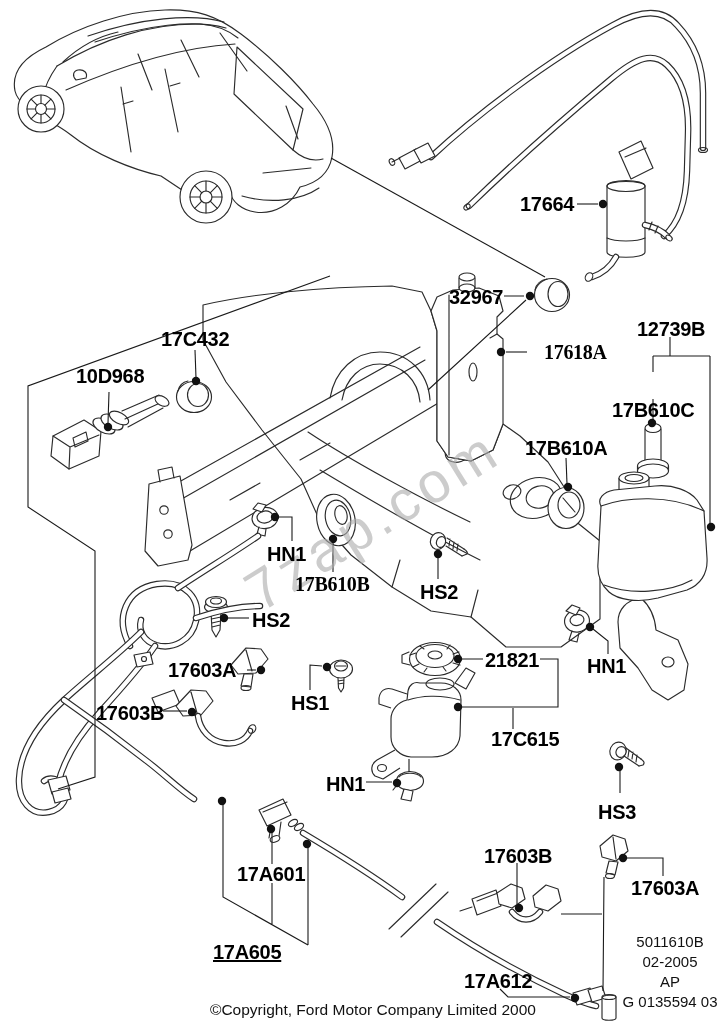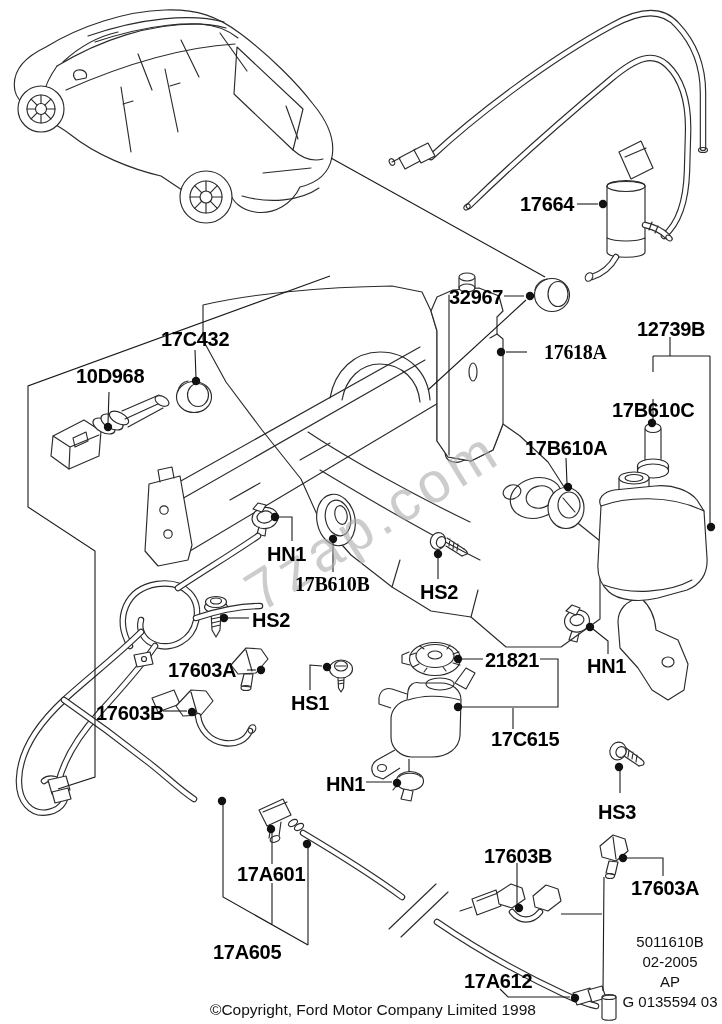--- a/index.html
+++ b/index.html
@@ -374,27 +374,27 @@
 <div class="callout" style="left:252px;top:610px;">HS2</div>
 <div class="callout" style="left:168px;top:660px;">17603A</div>
 <div class="callout" style="left:96px;top:703px;">17603B</div>
 <div class="callout" style="left:291px;top:693px;">HS1</div>
 <div class="callout" style="left:485px;top:650px;">21821</div>
 <div class="callout" style="left:491px;top:729px;">17C615</div>
 <div class="callout" style="left:326px;top:774px;">HN1</div>
 <div class="callout" style="left:587px;top:656px;">HN1</div>
 <div class="callout" style="left:598px;top:802px;">HS3</div>
 <div class="callout" style="left:237px;top:864px;text-align:right;">17A601</div>
-<div class="callout" style="left:213px;top:942px;">17A605</div>
+<div class="callout" style="left:213px;top:942px;text-decoration:underline;">17A605</div>
 <div class="callout" style="left:484px;top:846px;">17603B</div>
 <div class="callout" style="left:631px;top:878px;">17603A</div>
 <div class="callout" style="left:464px;top:971px;">17A612</div>
 
 <div id="plate">
   <div>5011610B</div>
   <div>02-2005</div>
   <div>AP</div>
   <div>G 0135594 03</div>
 </div>
 
-<div id="copyright">©Copyright, Ford Motor Company Limited 1998</div>
+<div id="copyright">©Copyright, Ford Motor Company Limited 2000</div>
 
 </div>
 
 </body></html>

